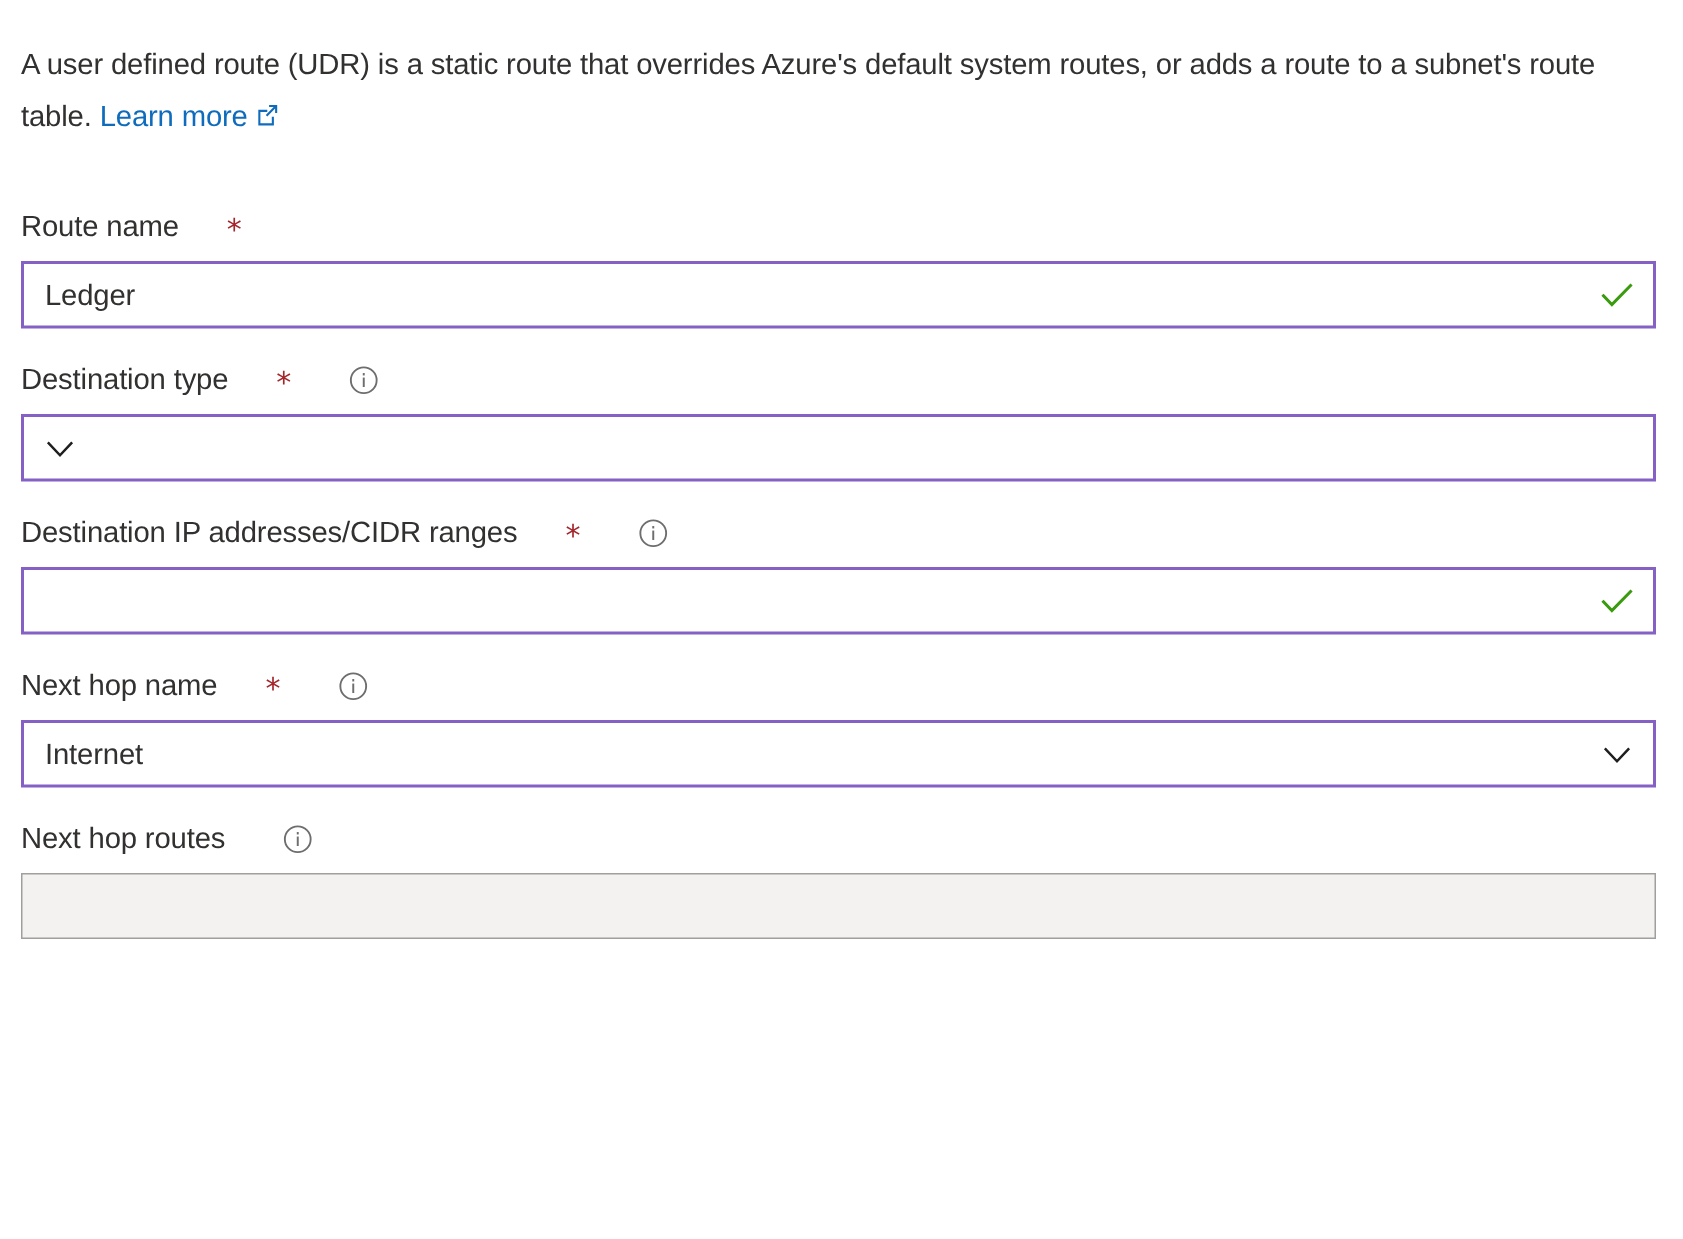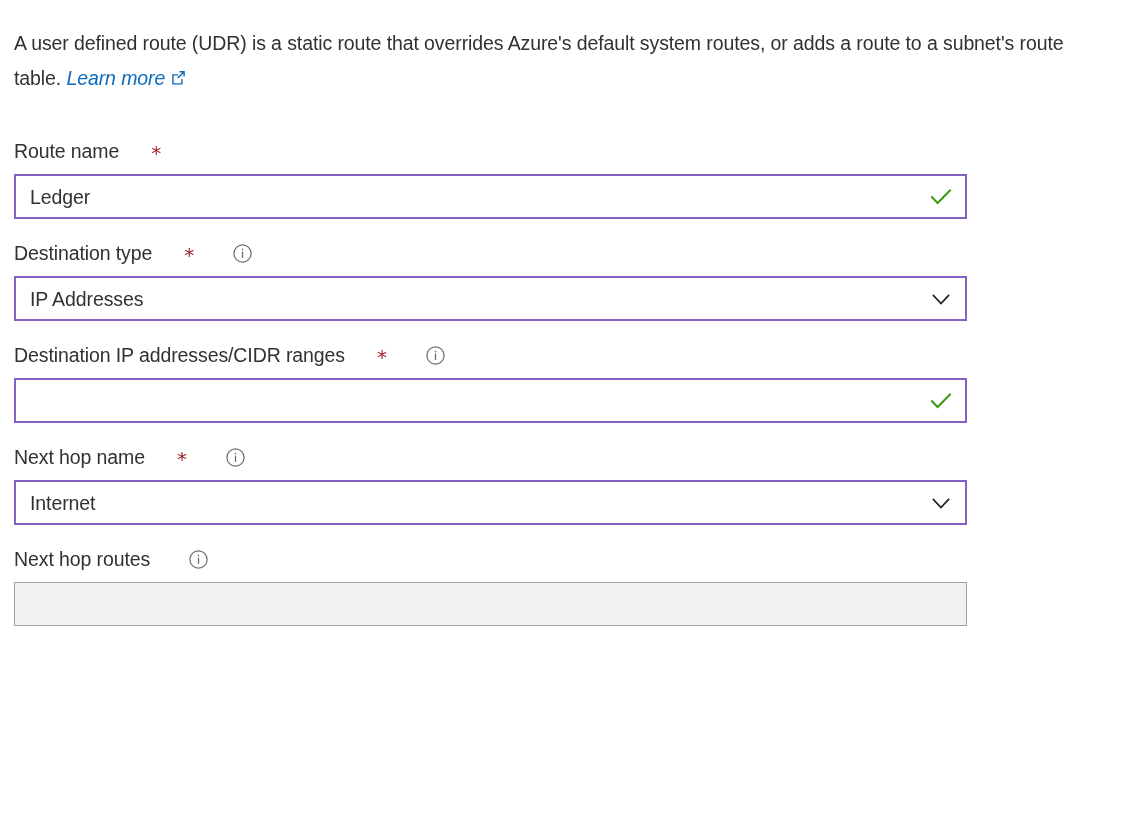--- a/index.html
+++ b/index.html
@@ -31,21 +31,20 @@
     color: #323130;
     max-width: 1060px;
     letter-spacing: -0.1px;
   }
   .intro-text { display: inline; }
   .learn-more {
     color: #0f6cbd;
     text-decoration: none;
     cursor: pointer;
     white-space: nowrap;
-    font-style: italic;
   }
   .ext-icon {
     display: inline-block;
     vertical-align: -1px;
     margin-left: 5px;
   }
 
   
   .form {
     margin-top: 42px;
@@ -76,21 +75,21 @@
     margin-left: 13px;
     display: inline-flex;
     align-items: center;
     cursor: pointer;
   }
 
   
   .control {
     position: relative;
     box-sizing: border-box;
-    width: 953px;
+    width: 1090px;
     height: 45px;
     border: 2px solid #8661c5;
     background: #ffffff;
     display: flex;
   }
   .control.disabled {
     border: 1px solid #a19f9d;
     background: #f3f2f1;
     height: 44px;
   }
@@ -156,21 +155,20 @@
         <span class="required-star">*</span>
         <span class="info-icon">
           <svg width="21" height="21" viewBox="0 0 21 21" aria-hidden="true">
               <circle cx="10.5" cy="10.5" r="8.6" stroke="#6e6e6e" stroke-width="1.25" fill="none"></circle>
               <rect x="9.85" y="8.7" width="1.3" height="6.3" fill="#6e6e6e"></rect>
               <rect x="9.85" y="5.7" width="1.3" height="1.6" fill="#6e6e6e"></rect>
             </svg>
         </span>
       </div>
       <div class="control">
-        <input class="control-value" type="text" readonly="" value="IP Addresses" style="">
         <span class="adornment clickable">
           <svg width="26" height="26" viewBox="0 0 26 26" aria-hidden="true">
               <path d="M5.5 9.5 L13 17.5 L20.5 9.5" stroke="#201f1e" stroke-width="1.7" fill="none" stroke-linecap="square"></path>
             </svg>
         </span>
       </div>
     </div>
 
     <div class="field">
       <div class="field-label">

